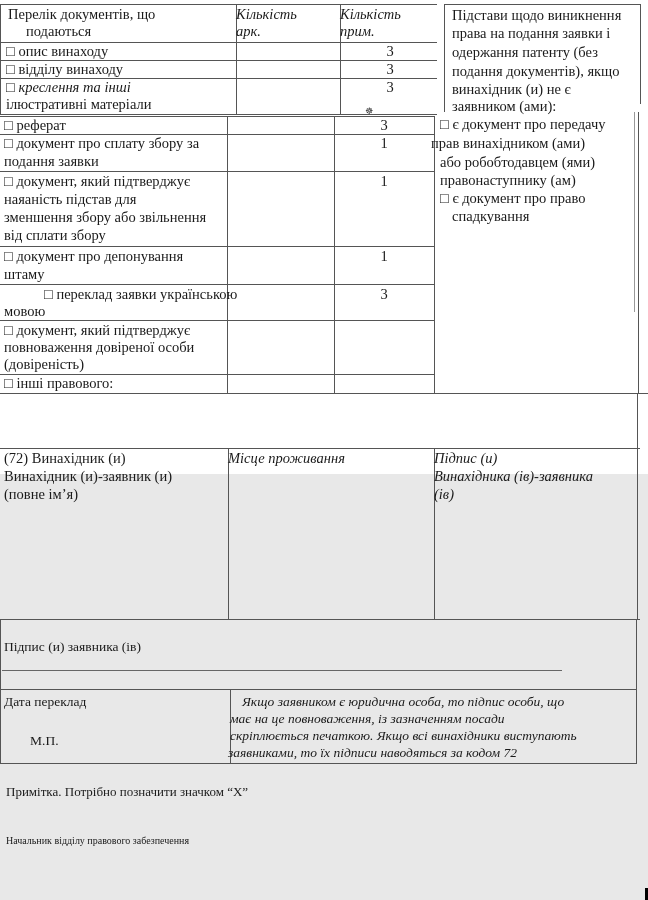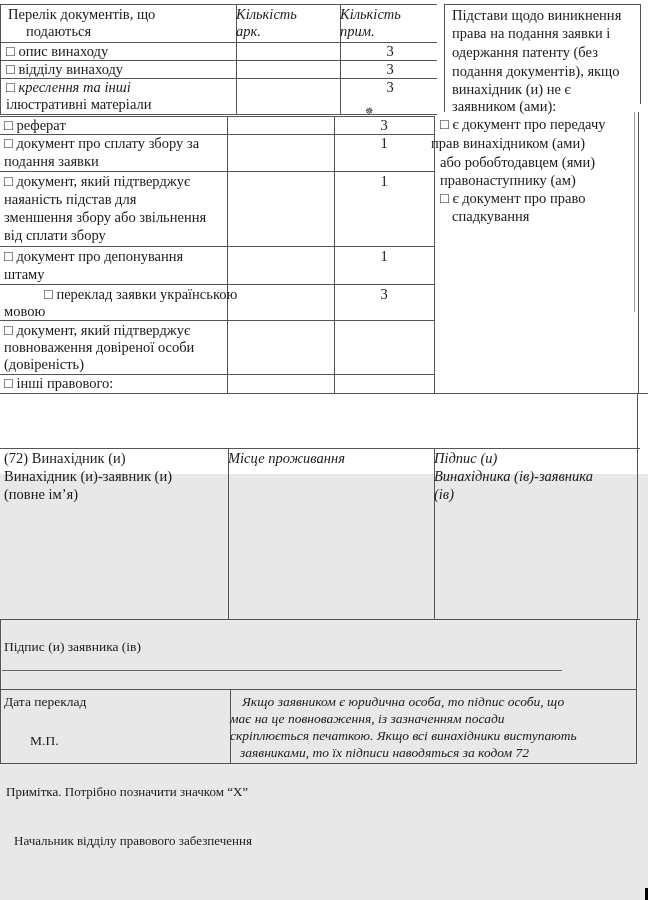--- a/index.html
+++ b/index.html
@@ -186,19 +186,19 @@
 </div>
 
 <div>
   <div class="line-v" style="left:230px;top:689px;height:75px;"></div>
   <div class="line-h" style="left:0;top:763px;width:637px;"></div>
   <div class="txt small" style="left:4px;top:693px;">Дата переклад</div>
   <div class="txt small" style="left:30px;top:732px;">М.П.</div>
   <div class="txt small center" style="left:242px;top:693px;width:406px;">Якщо заявником є юридична особа, то підпис особи, що</div>
   <div class="txt small center" style="left:230px;top:710px;width:406px;">має на це повноваження, із зазначенням посади</div>
   <div class="txt small center" style="left:230px;top:727px;width:406px;">скріплюється печаткою. Якщо всі винахідники виступають</div>
-  <div class="txt small center" style="left:240px;top:744px;width:406px;">заявниками, то їх підписи наводяться за кодом 72</div>
+  <div class="txt small center" style="left:228px;top:744px;width:406px;">заявниками, то їх підписи наводяться за кодом 72</div>
 </div>
 
 <div class="txt" style="left:6px;top:783px;font-size:13px;">Примітка. Потрібно позначити значком “X”</div>
-<div class="txt" style="left:6px;top:832px;font-size:13px;margin-left:8px;">Начальник відділу правового забезпечення</div>
+<div class="txt" style="left:6px;top:832px;font-size:10px;">Начальник відділу правового забезпечення</div>
 
 <div class="black-mark"></div>
 
 </body></html>

